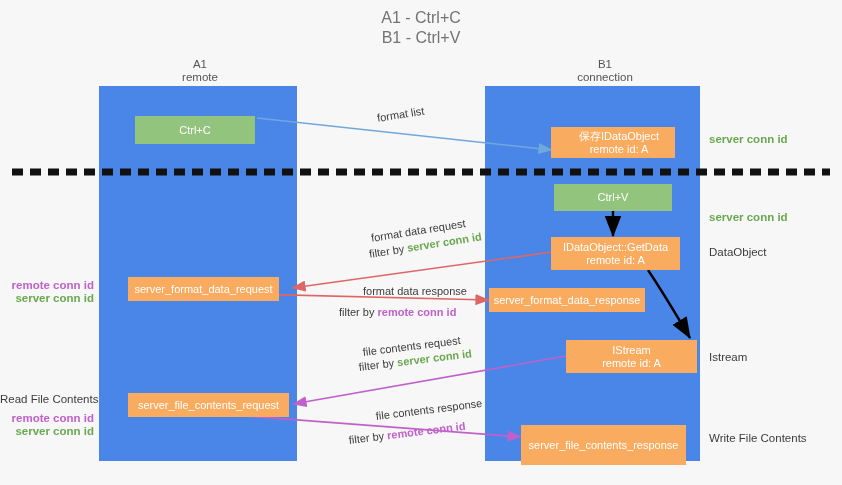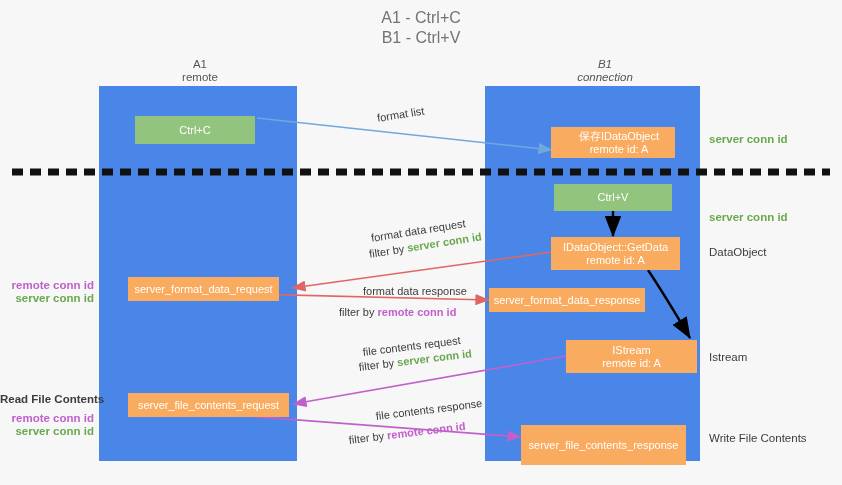--- a/index.html
+++ b/index.html
@@ -60,21 +60,21 @@
 
   <div class="title">
     <div>A1 - Ctrl+C</div>
     <div>B1 - Ctrl+V</div>
   </div>
 
   <div class="colhead" style="left:140px;top:58px;width:120px;">
     <div>A1</div>
     <div>remote</div>
   </div>
-  <div class="colhead" style="left:540px;top:58px;width:130px;font-style:italic;">
+  <div class="colhead" style="left:540px;top:58px;width:130px;">
     <div>B1</div>
     <div>connection</div>
   </div>
 
   <div class="lane" style="left:99px;top:86px;width:198px;height:375px;"></div>
   <div class="lane" style="left:485px;top:86px;width:215px;height:375px;"></div>
 
   <svg id="wires" viewBox="0 0 842 485">
     <defs>
       <marker id="ah-blue" markerWidth="9" markerHeight="7" refX="8.5" refY="3.5" orient="auto">
@@ -181,17 +181,17 @@
 
   <div class="lbl green" style="left:709px;top:132px;">server conn id</div>
   <div class="lbl green" style="left:709px;top:210px;">server conn id</div>
   <div class="lbl plain" style="left:709px;top:245px;">DataObject</div>
   <div class="lbl plain" style="left:709px;top:350px;">Istream</div>
   <div class="lbl plain" style="left:709px;top:431px;">Write File Contents</div>
 
   <div class="lbl magenta ralign" style="left:0px;top:278px;width:94px;">remote conn id</div>
   <div class="lbl green ralign" style="left:0px;top:291px;width:94px;">server conn id</div>
 
-  <div class="lbl plain ralign" style="left:0px;top:392px;width:94px;font-weight:bold;">Read File Contents</div>
+  <div class="lbl plain ralign" style="left:0px;top:392px;width:94px;">Read File Contents</div>
   <div class="lbl magenta ralign" style="left:0px;top:411px;width:94px;">remote conn id</div>
   <div class="lbl green ralign" style="left:0px;top:424px;width:94px;">server conn id</div>
 
 </div>
 
 </body></html>

